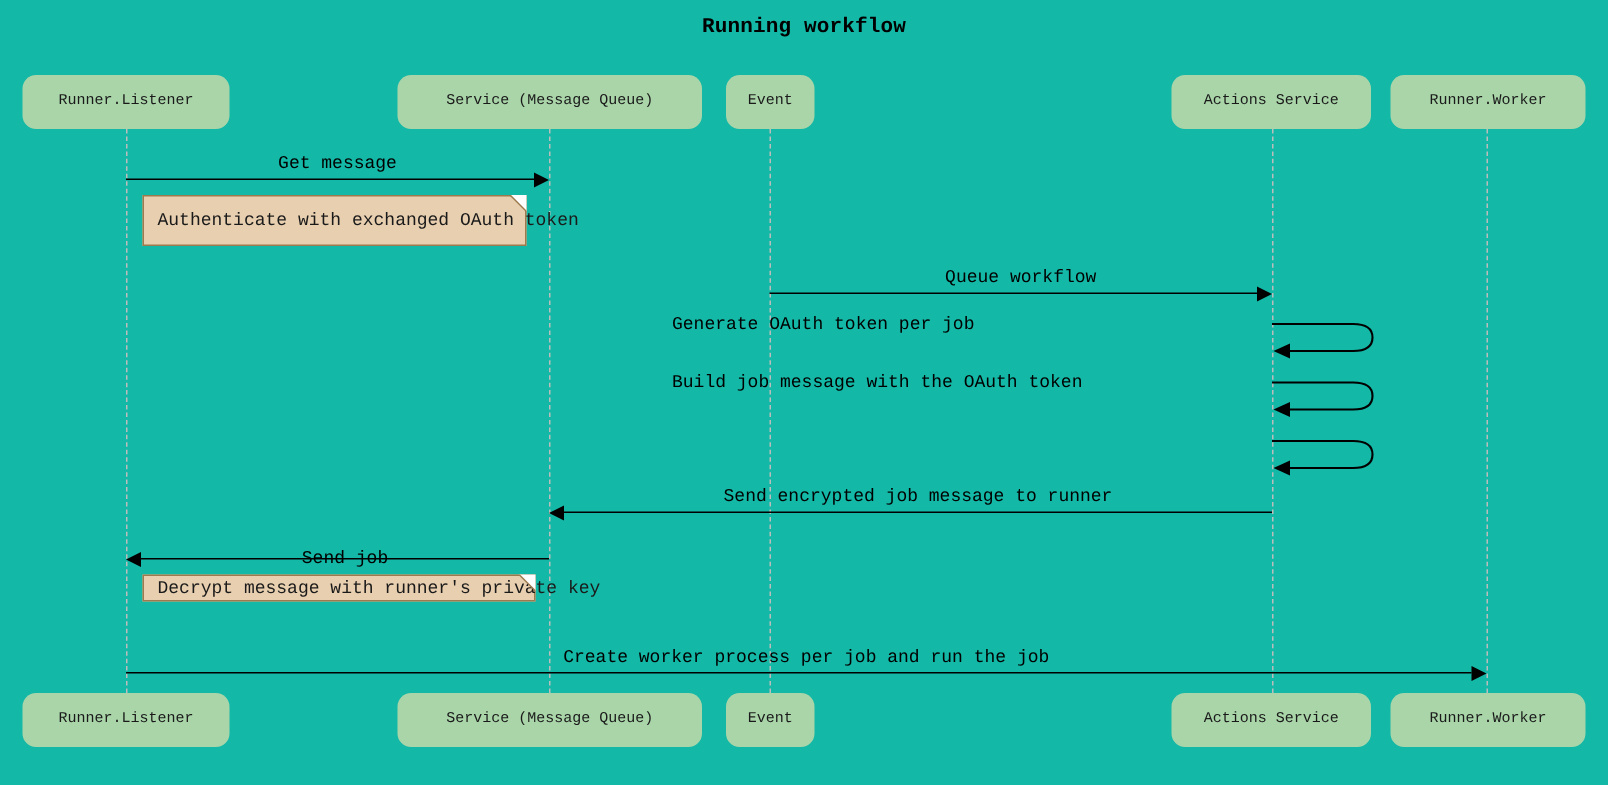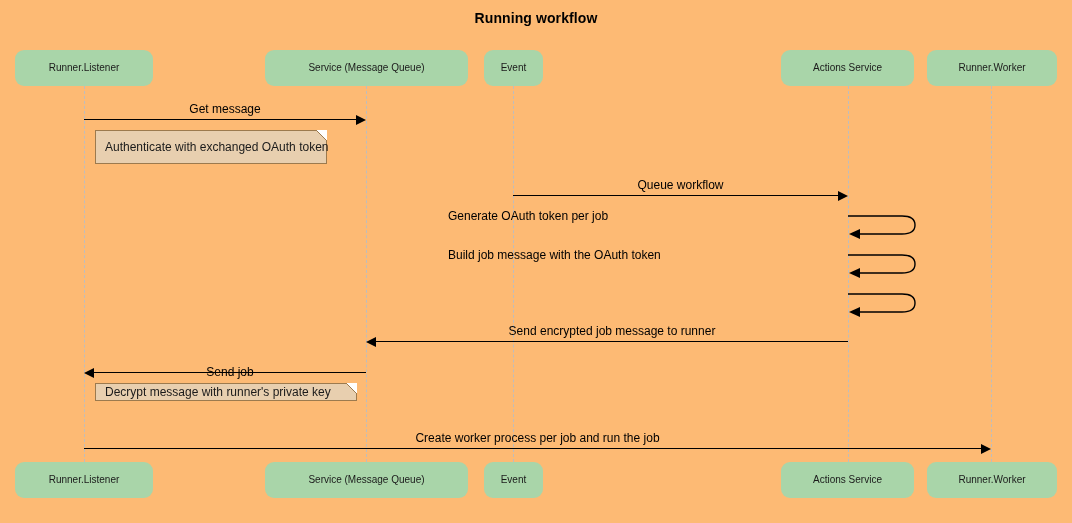--- a/index.html
+++ b/index.html
@@ -7,22 +7,23 @@
     padding: 0;
     background: #ffffff;
   }
   body {
     font-family: "Liberation Sans", sans-serif;
   }
   #diagram-root {
     position: relative;
     width: 1072px;
     height: 523px;
-    background: #fdba74;
+    background: #14b8a6;
     overflow: hidden;
+    font-family: Liberation Mono, monospace;
   }
 
   
   .diagram-title {
     position: absolute;
     left: 0;
     top: 10px;
     width: 1072px;
     text-align: center;
     font-size: 14px;
@@ -161,21 +162,21 @@
     <span class="participant-label">Actions Service</span>
   </div>
   <div class="participant" style="left:927px; top:50px; width:130px;">
     <span class="participant-label">Runner.Worker</span>
   </div>
 
   <div class="msg-label center" style="left:84px; top:103px; width:282px;">Get message</div>
   <div class="msg" style="left:84px; top:119px; width:272px;"></div>
   <div class="arrowhead-right" style="left:356px; top:114.5px;"></div>
 
-  <div class="note" style="left:95px; top:130px; width:232px; height:34px;">
+  <div class="note" style="left:95px; top:130px; width:256px; height:34px;">
     <span class="note-text">Authenticate with exchanged OAuth token</span>
     <span class="note-fold"></span>
     <svg class="note-fold-edge" viewBox="0 0 15 15">
       <path d="M 4 0 L 15 11" stroke="#9c7a4e" stroke-width="1" fill="none"></path>
     </svg>
   </div>
 
   <div class="msg-label center" style="left:513px; top:179px; width:335px;">Queue workflow</div>
   <div class="msg" style="left:513px; top:195px; width:325px;"></div>
   <div class="arrowhead-right" style="left:838px; top:190.5px;"></div>

